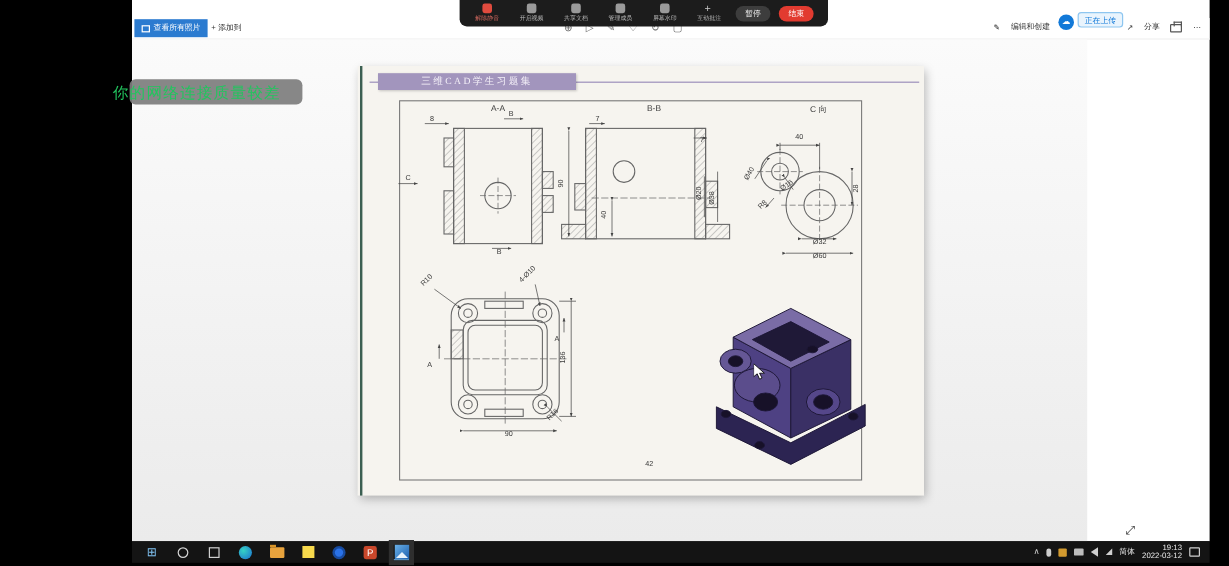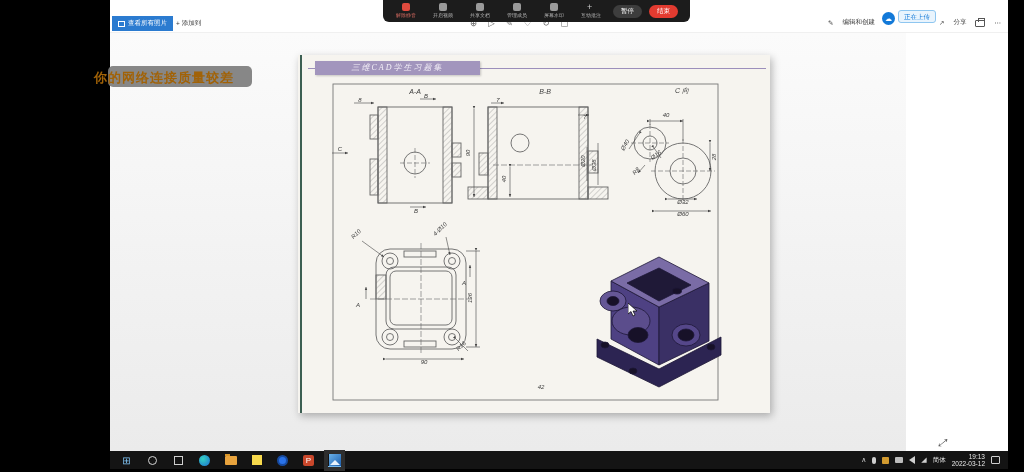--- a/index.html
+++ b/index.html
@@ -21,38 +21,38 @@
   #mid-icons { left:360px; top:3px; display:flex; gap:11px; font-size:8.5px; color:#666; }
   #right-icons { left:718px; top:3px; display:flex; gap:9px; align-items:center; font-size:6.5px; color:#333; }
   #cloud-badge { left:772px; top:-3px; width:13px; height:13px; border-radius:50%; background:#1279d8;
                  color:#fff; font-size:7px; text-align:center; line-height:13px; }
   #upload-tip { left:788px; top:-5px; height:13px; background:#e9f4fd; border:1px solid #8ec6f0;
                 border-radius:3px; font-size:6.5px; color:#1279d8; padding:2px 5px; }
   .printer { width:10px; height:7px; border:1px solid #555; border-radius:1px; position:relative; margin-top:2px; }
   .printer:before { content:""; position:absolute; left:2px; top:-3px; width:5px; height:3px; border:1px solid #555; border-bottom:none; }
 
   
-  #canvas { left:0; top:33px; width:796px; height:418px; background:linear-gradient(#fbfbfb,#ebebeb);font-style:italic; }
+  #canvas { left:0; top:33px; width:796px; height:418px; background:linear-gradient(#fbfbfb,#ebebeb); }
   #fit-ic { left:828px; top:404px; font-size:10px; color:#333; }
 
   
   #page { left:188px; top:22px; width:472px; height:358px; background:#f6f4ef;
           box-shadow:2px 3px 8px rgba(0,0,0,.28); }
   #page-spine { left:2px; top:0; width:2px; height:358px; background:#3c5f52; }
   #banner-line { left:10px; top:13px; width:458px; height:1px; background:#9c8fbb; }
   #banner { left:17px; top:6px; width:165px; height:14px; background:#a295bd; color:#f4f0f8;
             font-family:"Liberation Serif", serif; font-size:8px; letter-spacing:2px;
             text-align:center; line-height:14px; box-shadow:1px 1px 2px rgba(0,0,0,.2); }
   .dim-label { position:absolute; font-size:6px; color:#3a3a3a; transform:translate(-50%,-50%);
                white-space:nowrap; font-family:"Liberation Sans", sans-serif; }
   svg.lines { position:absolute; left:0; top:0; }
 
   
   #warn-bubble { left:108px; top:66px; width:144px; height:21px; background:rgba(125,125,125,.92); border-radius:5px; }
-  #warn-text { left:94px; top:69px; font-size:13px; font-weight:bold; color:#a16207; letter-spacing:1px; }
+  #warn-text { left:94px; top:69px; font-size:13px; font-weight:normal; color:#22c55e; letter-spacing:1px; }
 
   
   #meetbar { left:383px; top:0; width:307px; height:22px; background:#1c1c1c;
              border-radius:0 0 6px 6px; display:flex; align-items:center; padding:0 8px; gap:7px; }
   .mitem { display:flex; flex-direction:column; align-items:center; width:30px; gap:1px; cursor:default; }
   .mico { width:8px; height:8px; border-radius:2px; background:#9a9a9a; }
   .mico.red { background:#e04b3e; }
   .mico.plus { background:none; color:#c9c9c9; font-size:9px; line-height:8px; }
   .mlabel { font-size:5.5px; color:#b9b9b9; transform:scale(.9); white-space:nowrap; }
   .mlabel.red { color:#d56a60; }

